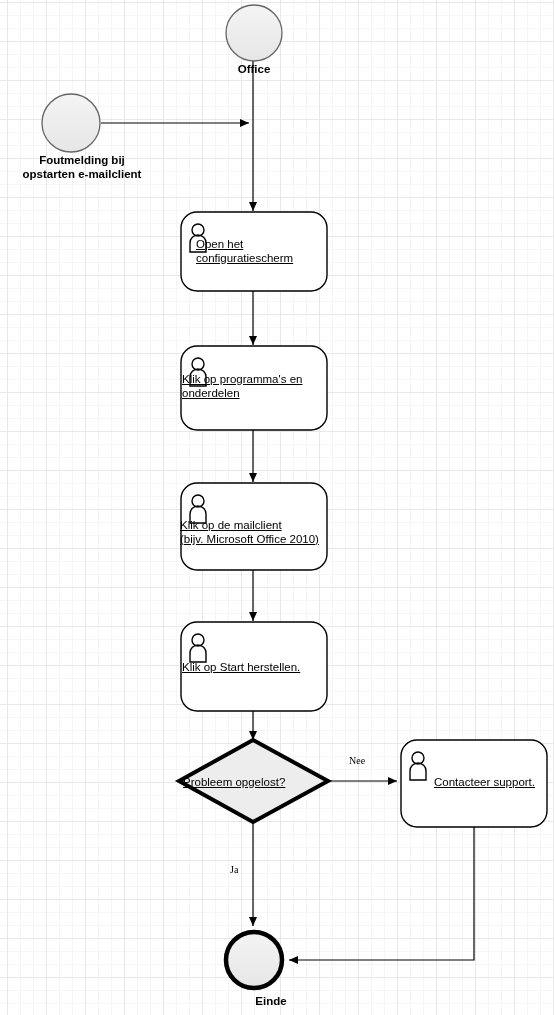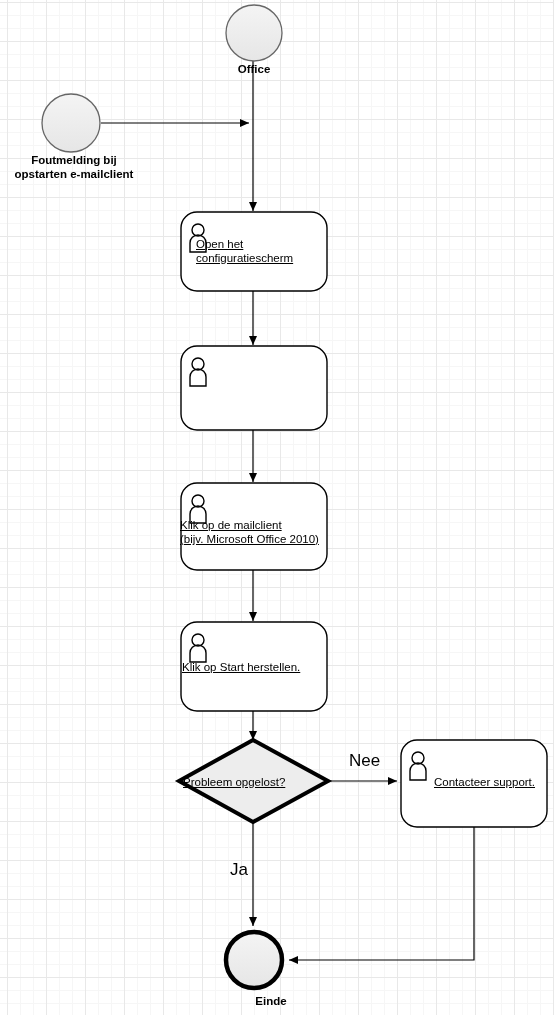--- a/index.html
+++ b/index.html
@@ -47,22 +47,22 @@
     color: #000000;
     font-family: "Liberation Sans", sans-serif;
     font-size: 11.5px;
     font-weight: bold;
     line-height: 14px;
     white-space: pre-line;
   }
   .edgelabel {
     position: absolute;
     color: #000000;
-    font-family: Liberation Sans, sans-serif;
-    font-size: 17px;
+    font-family: Liberation Serif, serif;
+    font-size: 10px;
     line-height: 14px;
     white-space: nowrap;
   }
 </style>
 </head>
 <body>
 
 <div id="canvas">
 
   <svg class="layer" viewBox="0 0 554 1015">
@@ -130,26 +130,28 @@
       </g>
     </g>
 
     <polygon points="253,740 328,781 253,822 179,781" fill="#ededed" stroke="#000000" stroke-width="4"></polygon>
 
     <circle cx="254" cy="960" r="28" fill="url(#nodegrad)" stroke="#000000" stroke-width="4.5"></circle>
   </svg>
 
   <div class="caption" style="left:0px; top:62px; width:508px;">Office</div>
 
-  <div class="caption" style="left:3px; top:153px; width:142px;">Foutmelding bij
+  <div class="caption" style="left:11px; top:153px; width:142px;">Foutmelding bij
 opstarten e-mailclient</div>
 
   <div class="nodetext" style="left:196px; top:237px; width:116px;">Open het
 configuratiescherm</div>
 
+  <div class="nodetext" style="left:182px; top:372px; width:144px;">Klik op programma's en
+onderdelen</div>
 
   <div class="nodetext" style="left:180px; top:518px; width:142px;">Klik op de mailclient
 (bijv. Microsoft Office 2010)</div>
 
   <div class="nodetext" style="left:182px; top:660px; width:144px;">Klik op Start herstellen.</div>
 
   <div class="nodetext" style="left:402px; top:775px; width:144px;padding-left:32px;">Contacteer support.</div>
 
   <div class="nodetext" style="left:183px; top:775px; width:140px;">Probleem opgelost?</div>
 

